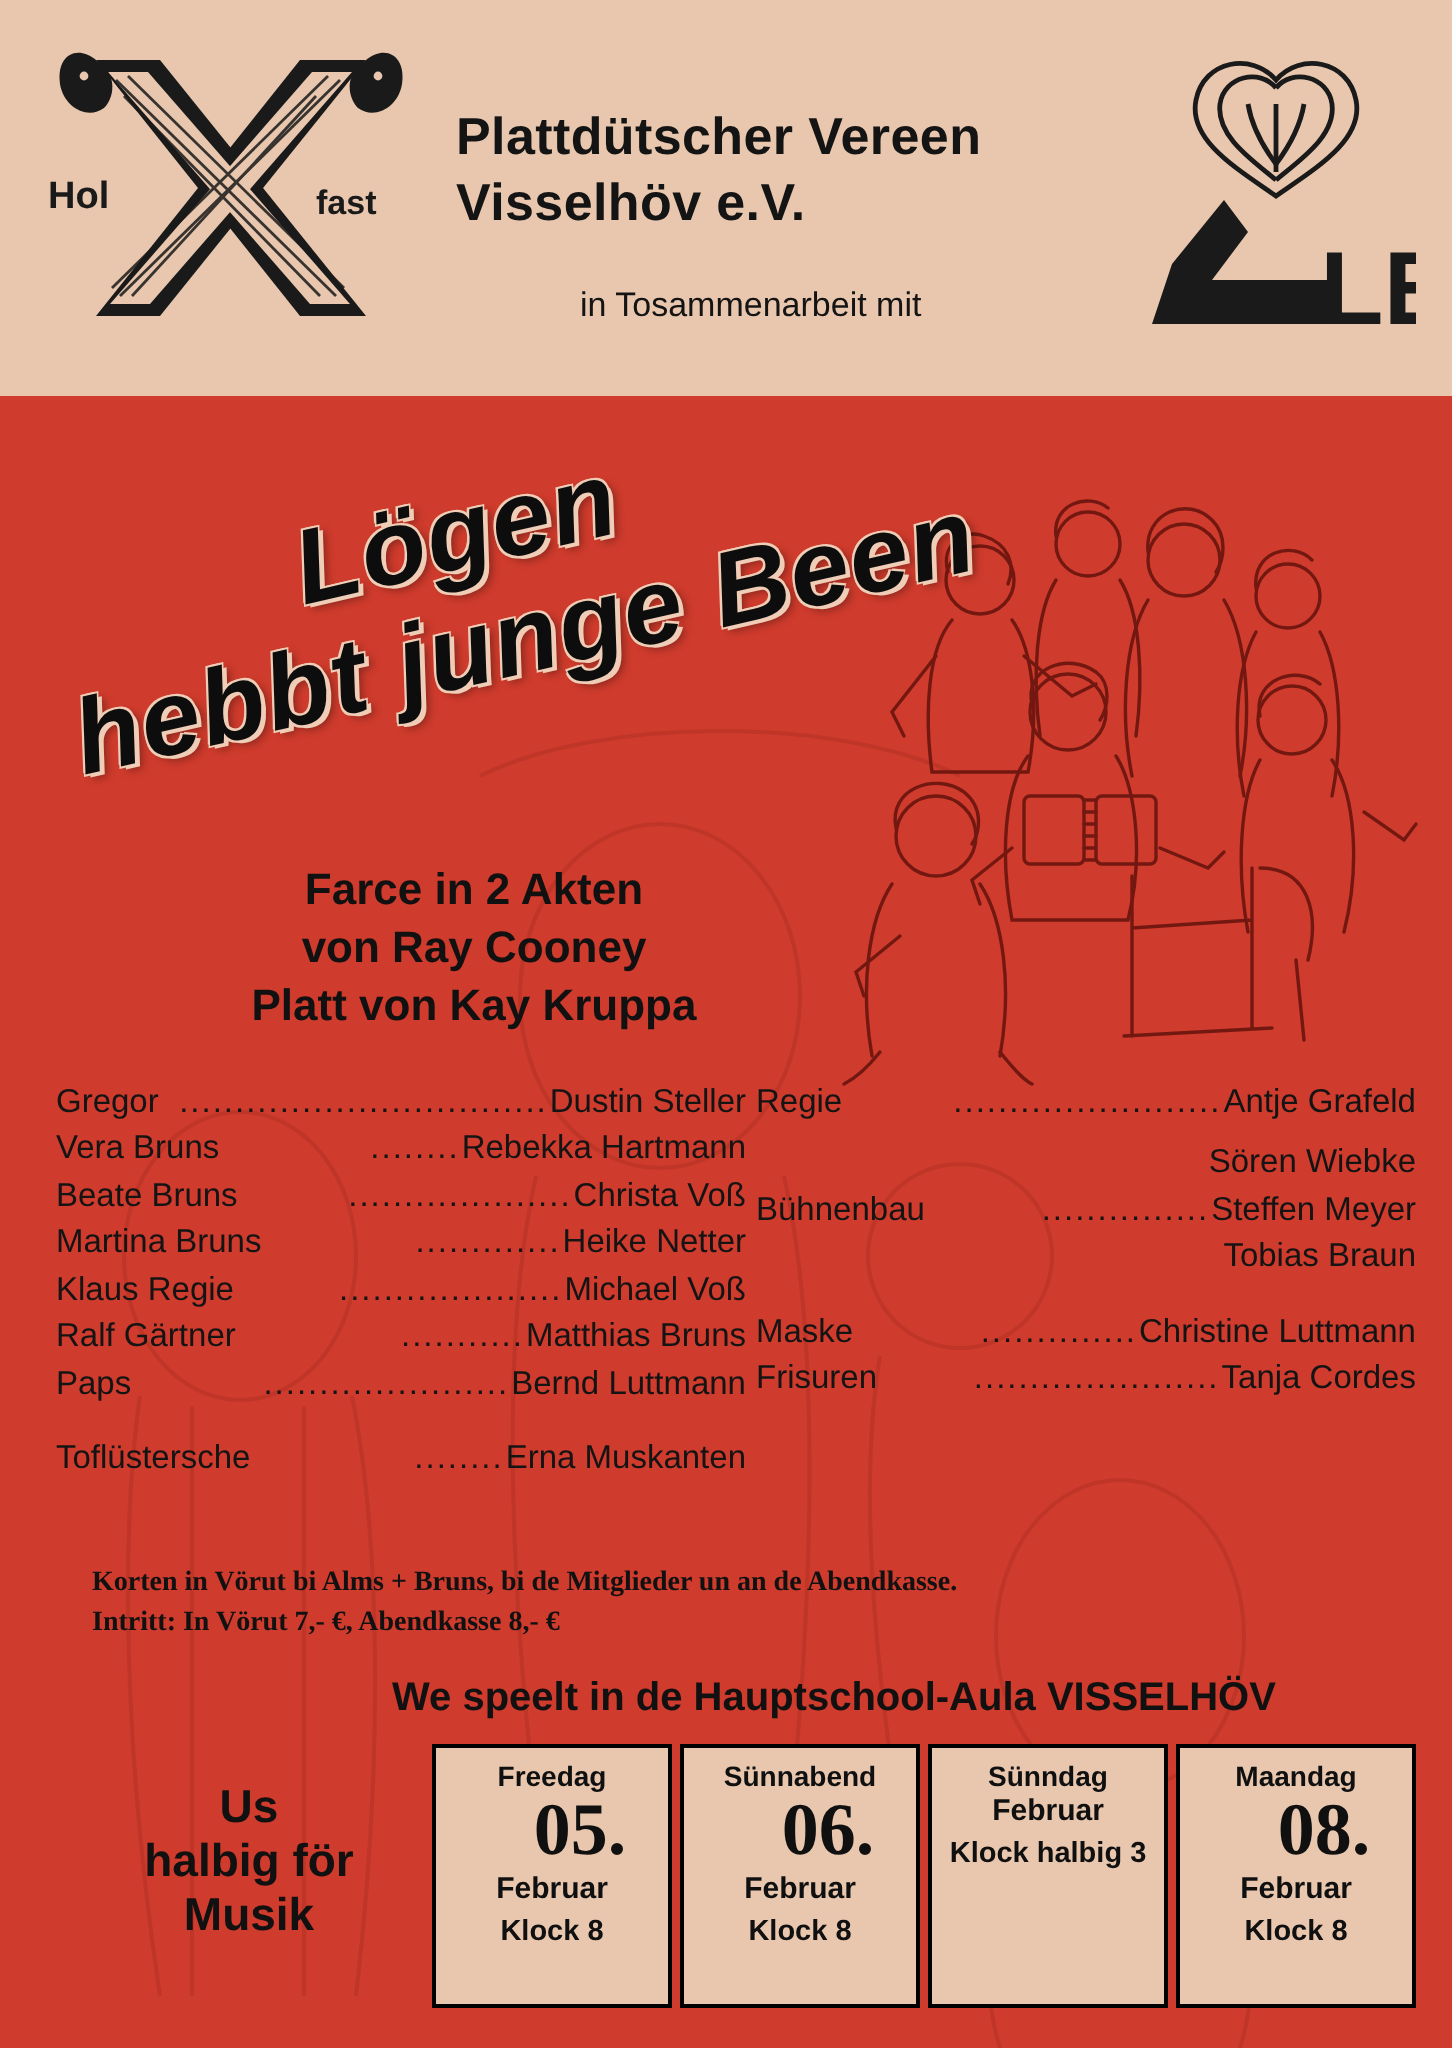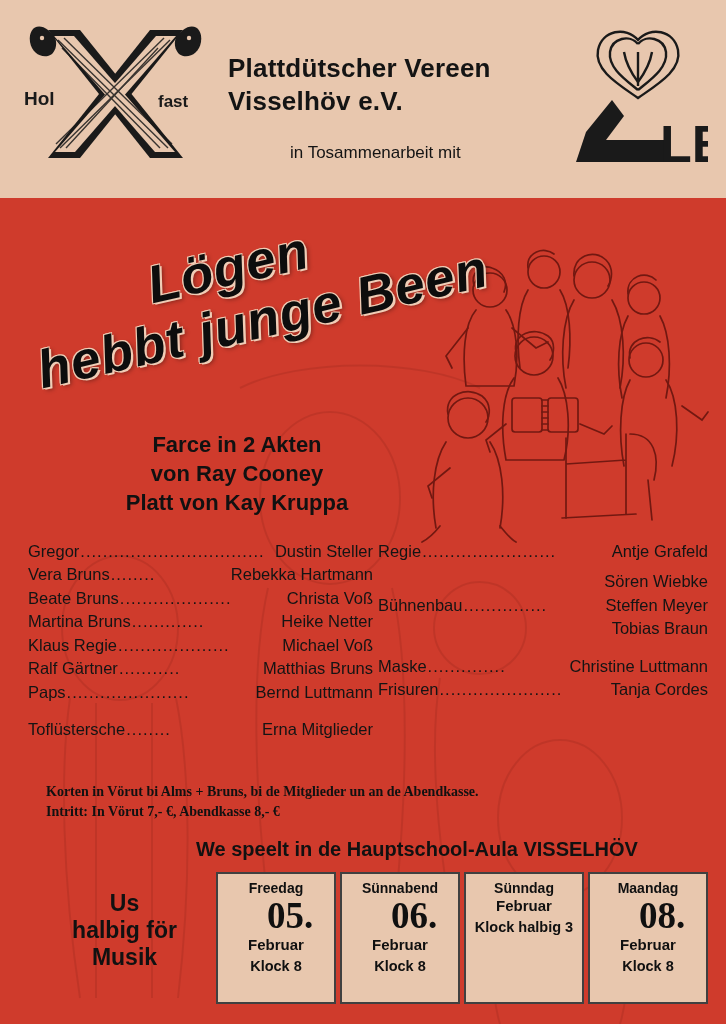--- a/index.html
+++ b/index.html
@@ -146,20 +146,21 @@
     width: 330px;
     color: #141414;
     font-size: 16.5px;
     line-height: 1.42;
   }
   .row {
     display: flex;
     align-items: baseline;
     white-space: nowrap;
     overflow: hidden;
+    text-align: right;
   }
   .row .nm { flex: 0 0 auto; }
   .row .dots {
     flex: 1 1 auto;
     overflow: hidden;
     white-space: nowrap;
     letter-spacing: 1px;
     padding: 0 1px;
   }
   .row .val { flex: 0 0 auto; font-weight: normal; }
@@ -203,21 +204,21 @@
     position: absolute;
     left: 216px; top: 872px;
     width: 492px;
     height: 132px;
     display: flex;
     gap: 4px;
   }
   .date-card {
     flex: 1 1 0;
     background: #e8c7ae;
-    border: 2px solid #404040;
+    border: 2px solid #000000;
     box-sizing: border-box;
     text-align: center;
     padding-top: 4px;
     color: #101010;
   }
   .date-dow {
     font-size: 14px;
     font-weight: bold;
     margin-top: 2px;
   }
@@ -416,21 +417,21 @@
     </div>
     <div class="row">
       <span class="nm">Paps</span>
       <span class="dots">......................</span>
       <span class="val">Bernd Luttmann</span>
     </div>
     <div class="spacer"></div>
     <div class="row">
       <span class="nm">Toflüstersche</span>
       <span class="dots">........</span>
-      <span class="val">Erna Mitglieder</span>
+      <span class="val">Erna Muskanten</span>
     </div>
   </div>
 
   <div class="crew">
     <div class="row">
       <span class="nm">Regie</span>
       <span class="dots">........................</span>
       <span class="val">Antje Grafeld</span>
     </div>
     <div class="spacer-sm"></div>

